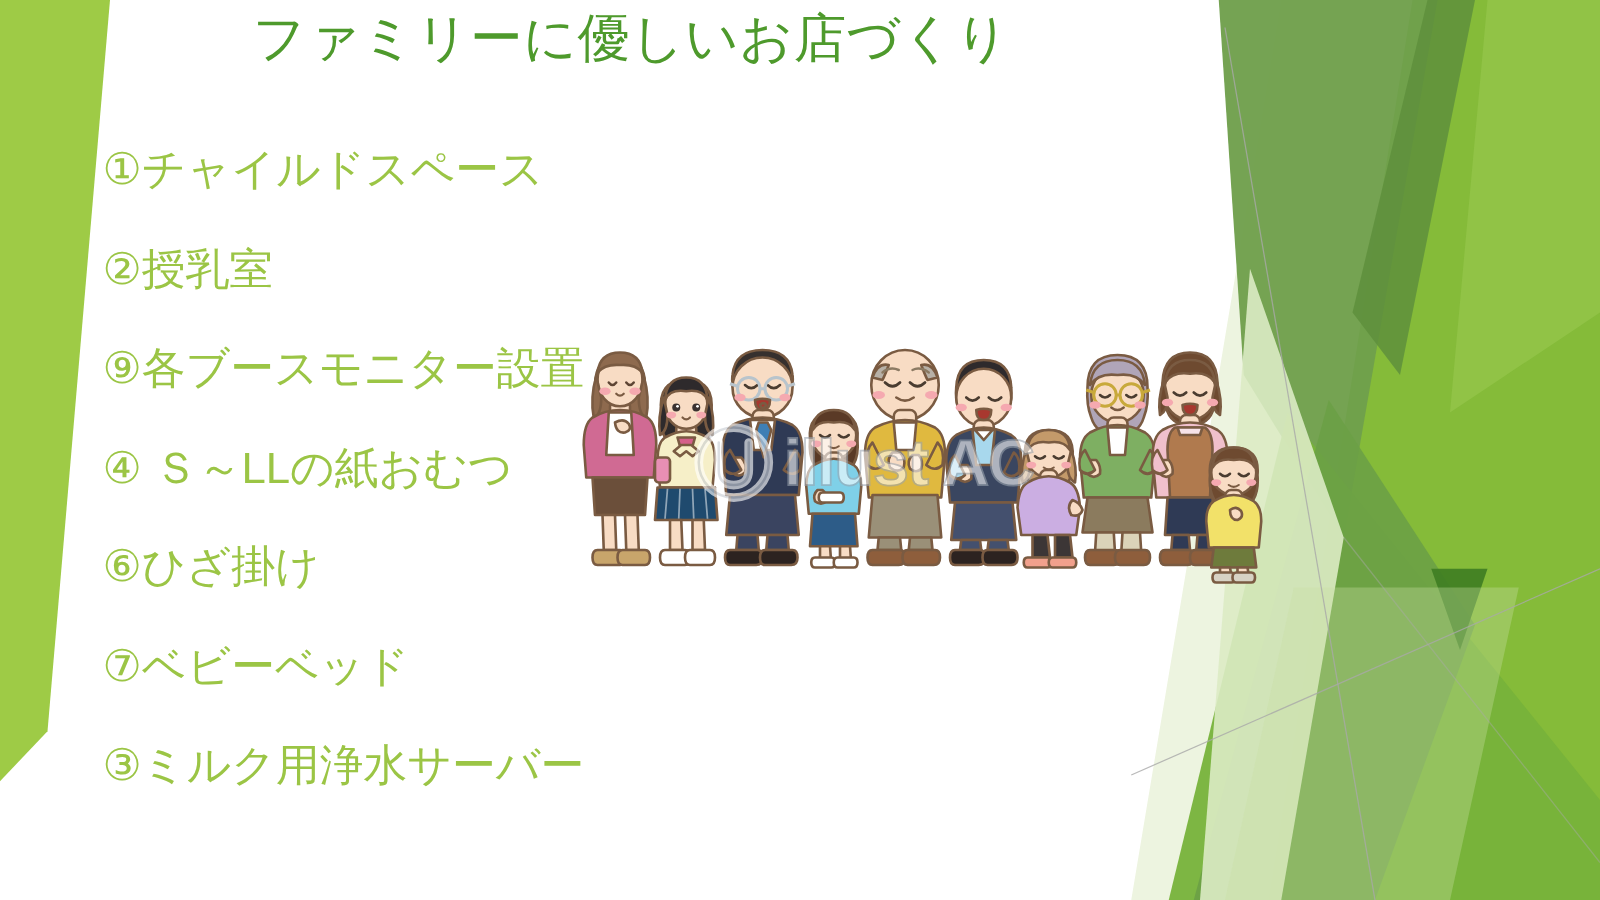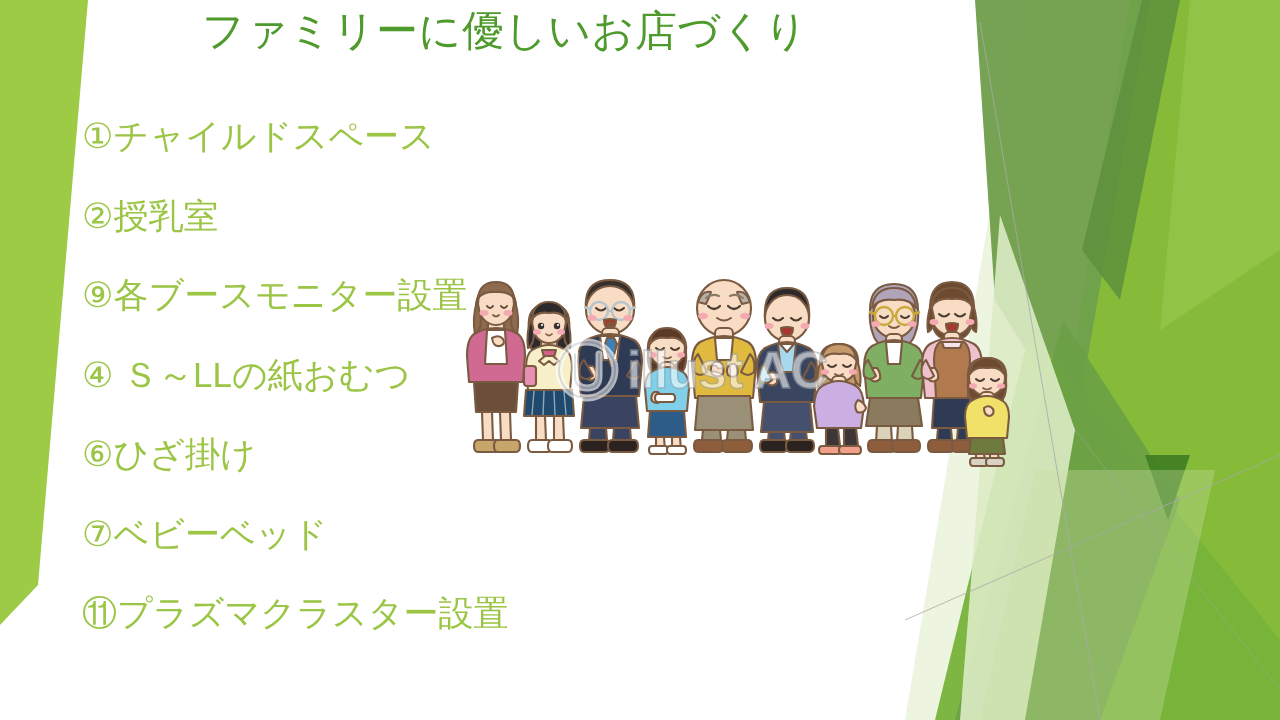--- a/index.html
+++ b/index.html
@@ -113,21 +113,21 @@
 
   <div id="title">ファミリーに優しいお店づくり</div>
 
   <ul id="list">
     <li>①チャイルドスペース</li>
     <li>②授乳室</li>
     <li>⑨各ブースモニター設置</li>
     <li>④ Ｓ～LLの紙おむつ</li>
     <li>⑥ひざ掛け</li>
     <li>⑦ベビーベッド</li>
-    <li>⑪プラズマクラスター設置</li>
+    <li>③ミルク用浄水サーバー</li>
   </ul>
 
   <svg id="illustration" viewBox="0 0 560 200" aria-hidden="true">
     <defs>
       <style>
         .ol  { stroke:#7A5B42; stroke-width:2.1; stroke-linejoin:round; stroke-linecap:round; }
         .skin{ fill:#F8DCC4; }
         .wht { fill:#FFFFFF; }
       </style>
     </defs>

